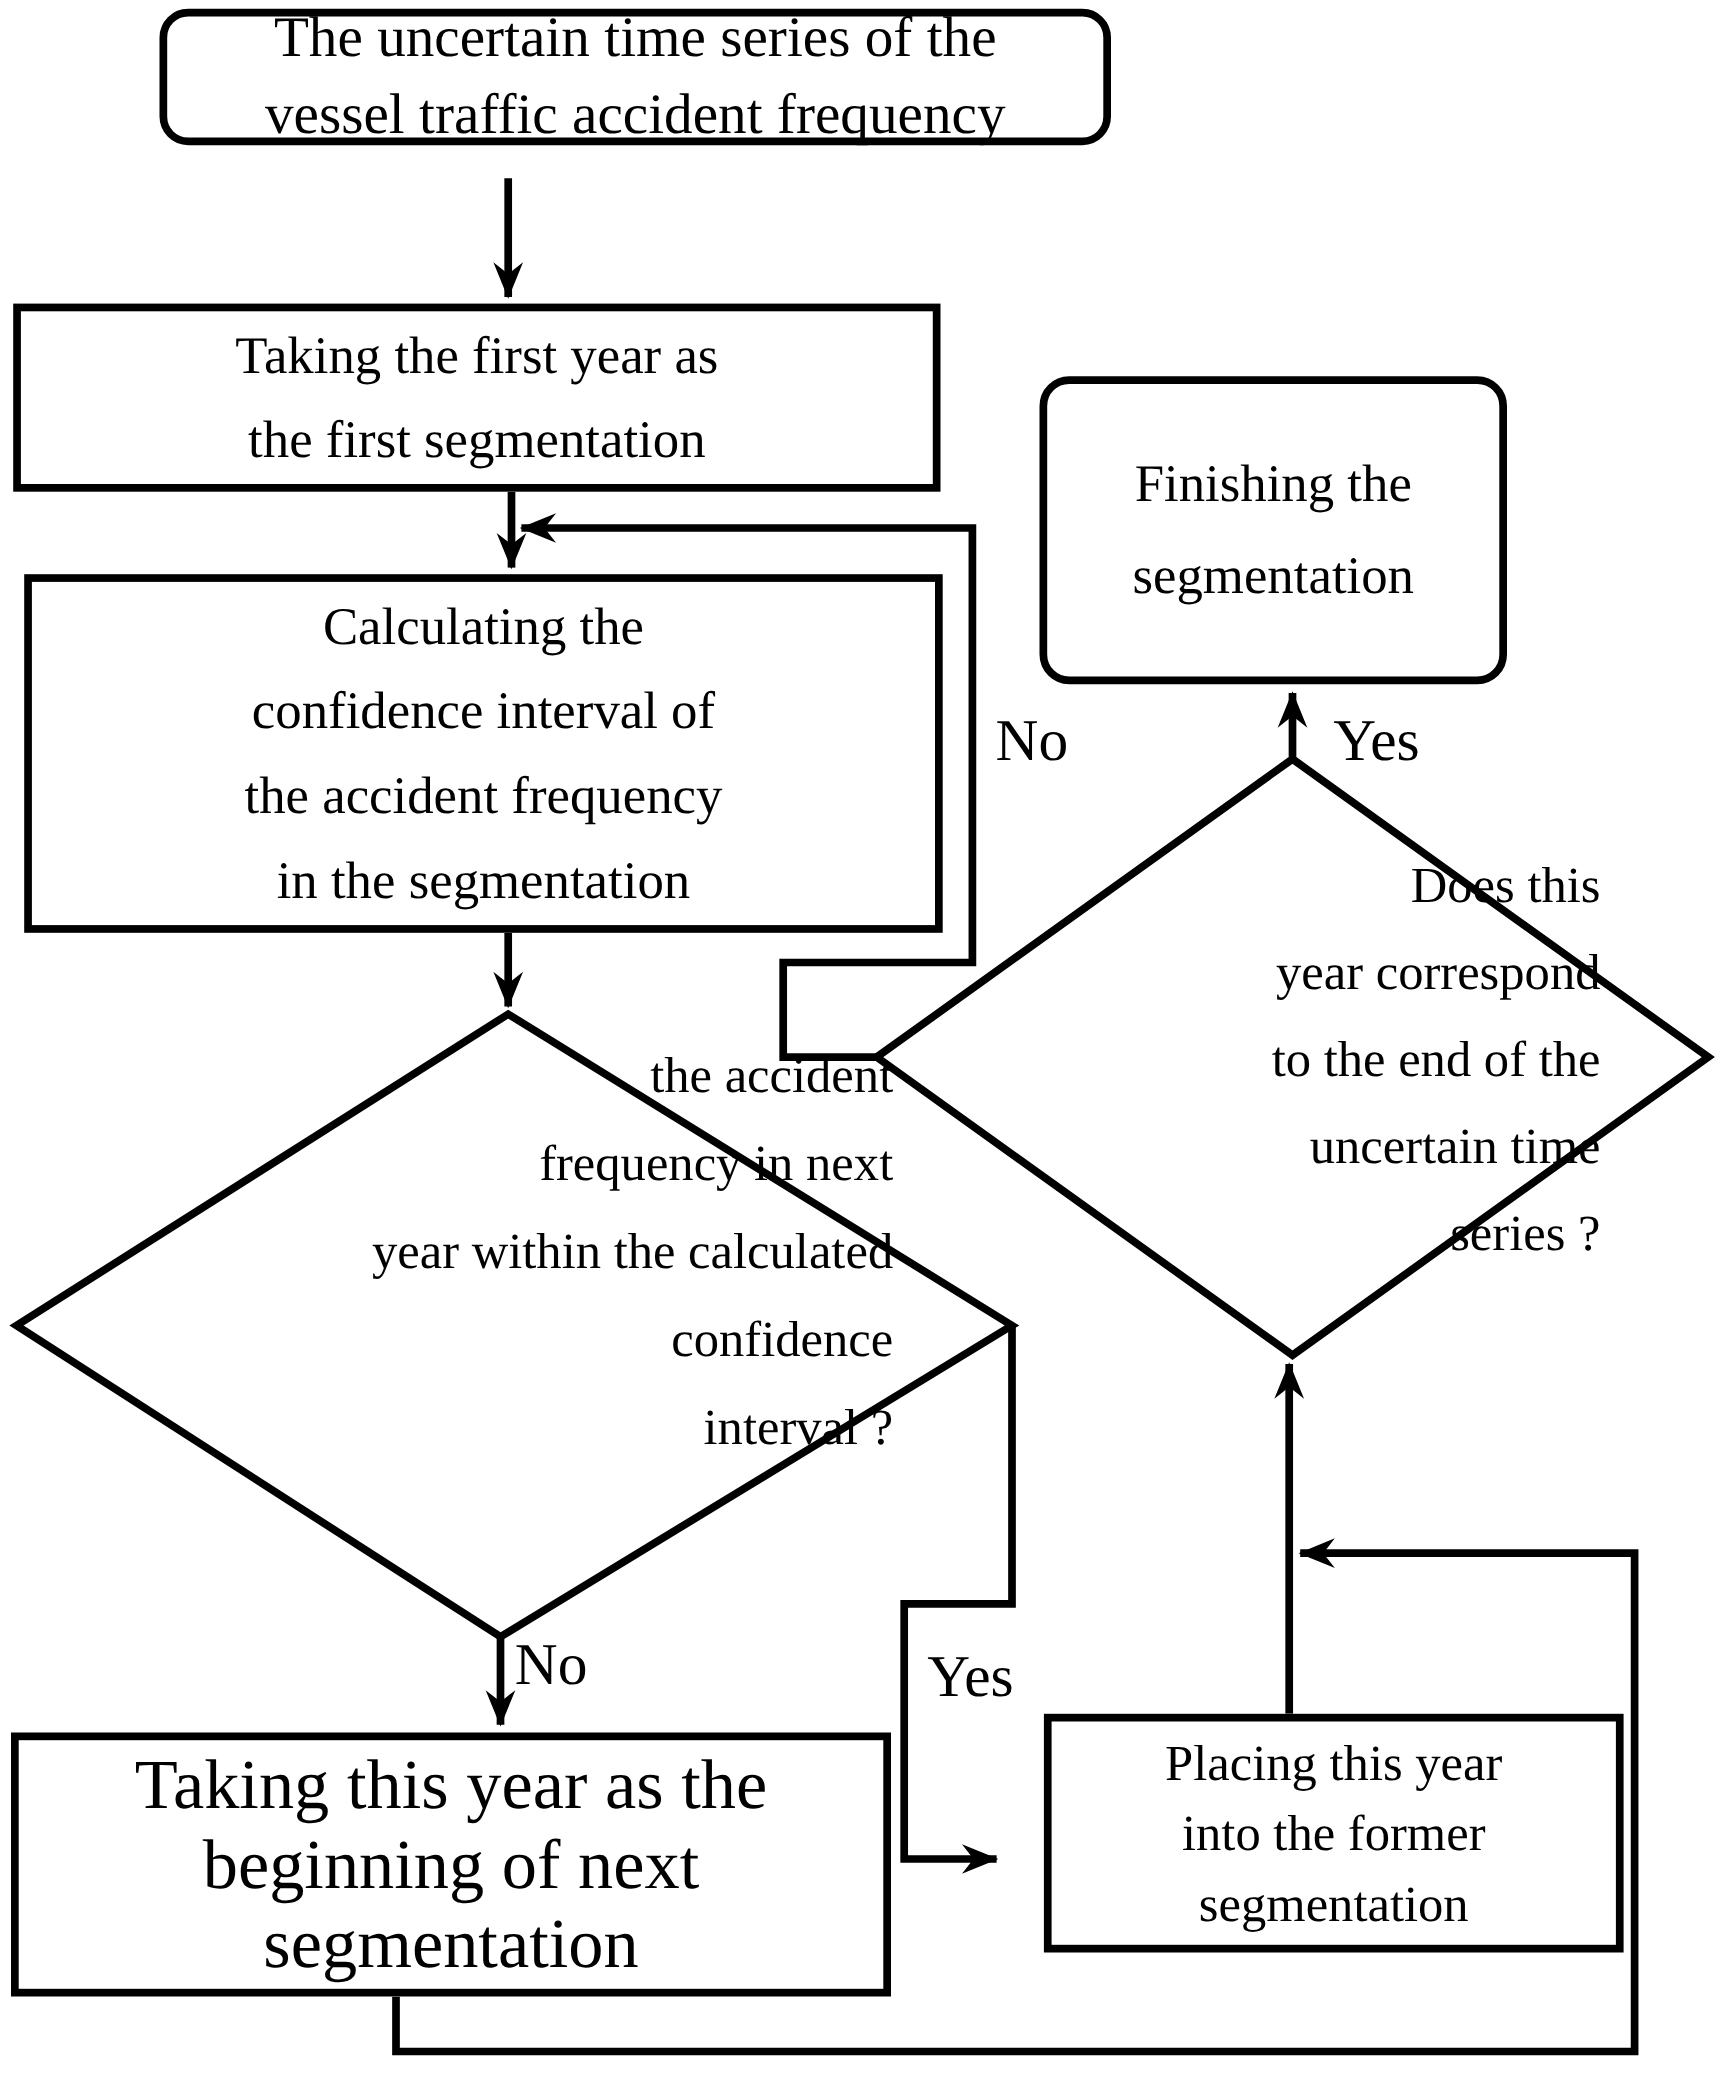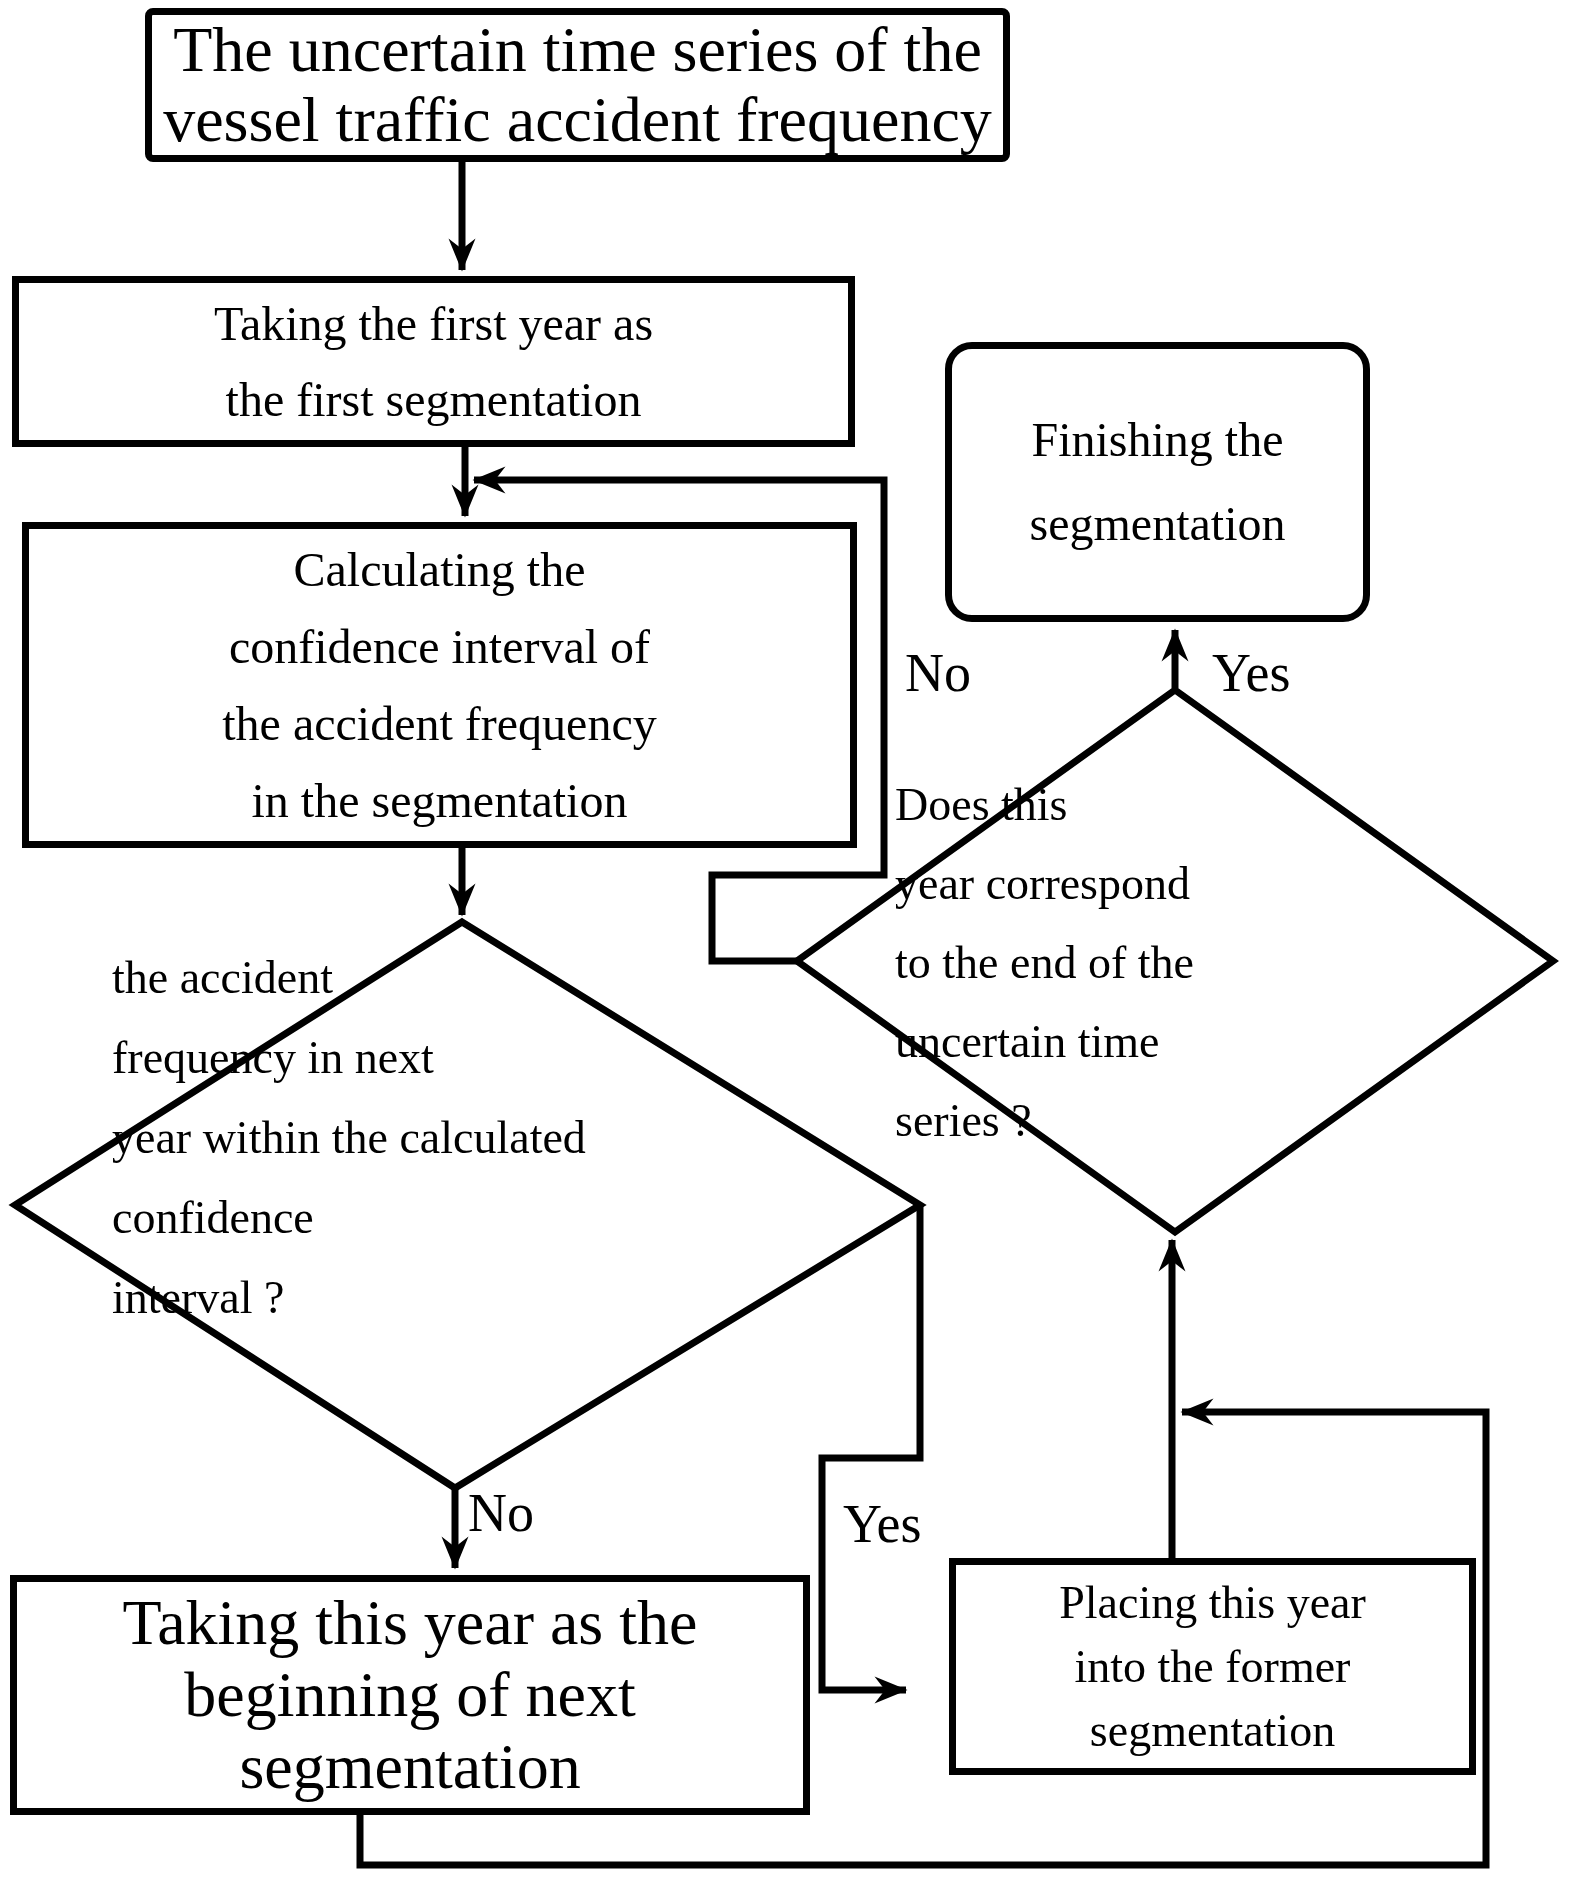--- a/index.html
+++ b/index.html
@@ -20,21 +20,21 @@
     display:flex;
     flex-direction:column;
     justify-content:center;
     align-items:center;
     text-align:center;
   }
   .rounded{border-radius:40px;}
   .ln{white-space:nowrap;}
   .dtext{
     position:absolute;
-    text-align:left;
+    text-align:right;
   }
   .lbl{
     position:absolute;
     font-size:54px;
     white-space:nowrap;
   }
 </style>
 </head>
 <body>
 
@@ -54,21 +54,21 @@
     <path d="M 465 447 V 516" fill="none" stroke="#000" stroke-width="7" marker-end="url(#arrow)"></path>
     <path d="M 797 961 H 712 V 875 H 884 V 480 H 474" fill="none" stroke="#000" stroke-width="7" marker-end="url(#arrow)"></path>
     <path d="M 462 848 V 915" fill="none" stroke="#000" stroke-width="7" marker-end="url(#arrow)"></path>
     <path d="M 455 1488 V 1568" fill="none" stroke="#000" stroke-width="7" marker-end="url(#arrow)"></path>
     <path d="M 920 1205 V 1458 H 822 V 1690 H 906" fill="none" stroke="#000" stroke-width="7" marker-end="url(#arrow)"></path>
     <path d="M 360 1815 V 1865 H 1486 V 1412 H 1182" fill="none" stroke="#000" stroke-width="7" marker-end="url(#arrow)"></path>
     <path d="M 1172 1558 V 1240" fill="none" stroke="#000" stroke-width="7" marker-end="url(#arrow)"></path>
     <path d="M 1175 688 V 630" fill="none" stroke="#000" stroke-width="7" marker-end="url(#arrow)"></path>
   </svg>
 
-  <div class="box rounded" style="left:145px;top:8px;width:865px;height:154px;font-size:64px;border-radius:8px;line-height:70px;">
+  <div class="box rounded" style="left:145px;top:8px;width:865px;height:124px;font-size:52px;border-radius:26px;line-height:70px;">
     <div class="ln">The uncertain time series of the</div>
     <div class="ln">vessel traffic accident frequency</div>
   </div>
 
   <div class="box" style="left:22px;top:522px;width:835px;height:326px;font-size:48px;line-height:77px;">
     <div class="ln">Calculating the</div>
     <div class="ln">confidence interval of</div>
     <div class="ln">the accident frequency</div>
     <div class="ln">in the segmentation</div>
   </div>

